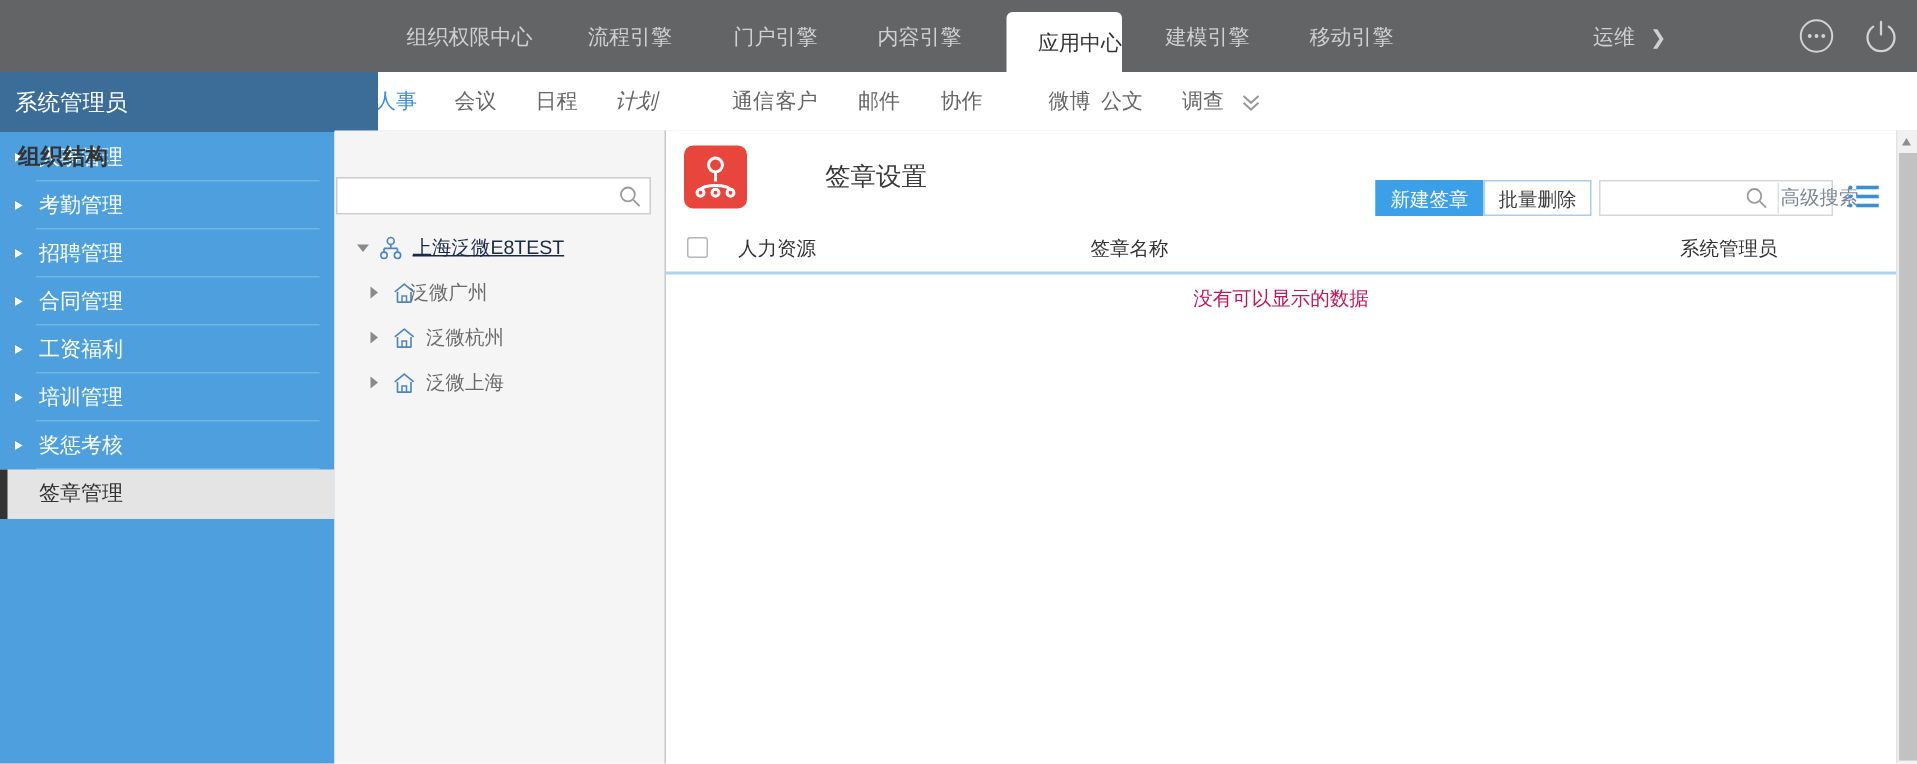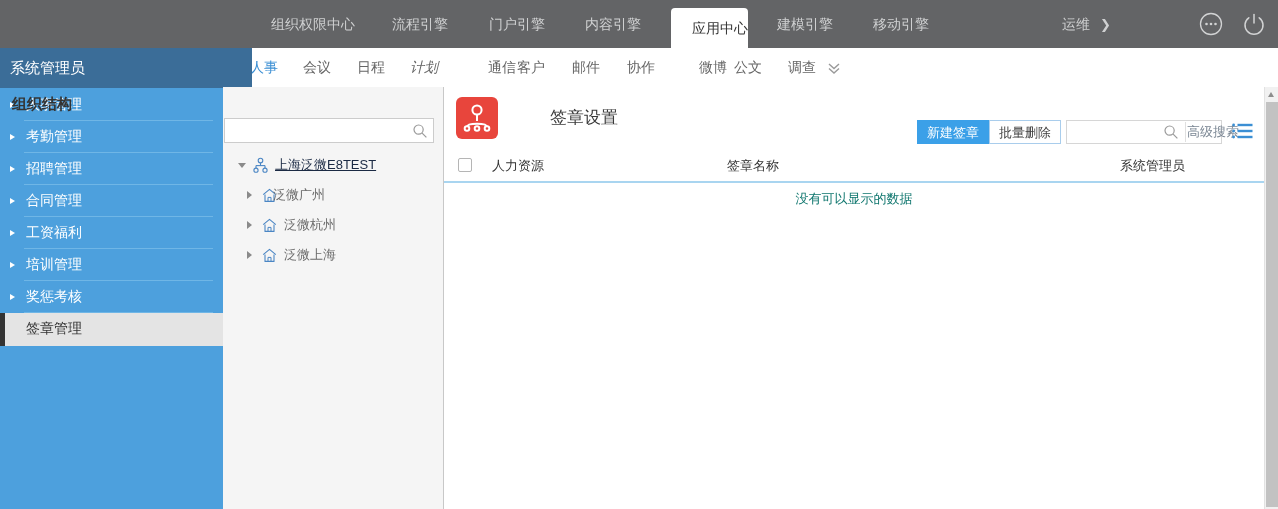--- a/index.html
+++ b/index.html
@@ -59,21 +59,21 @@
   #search-group{position:absolute;left:622px;top:33px;width:156px;height:24px;background:#ffffff;border:1px solid #d6d6d6;box-sizing:border-box;}
   #tb-search-input{position:absolute;left:6px;top:2px;width:70px;height:18px;border:0;outline:0;background:transparent;font-size:12px;color:#333;font-family:"Liberation Sans",sans-serif;}
   #tb-search-icon{position:absolute;left:96px;top:3px;width:16px;height:16px;cursor:pointer;}
   #tb-adv-divider{position:absolute;left:118px;top:1px;width:1px;height:20px;background:#e0e0e0;}
   #btn-adv{position:absolute;left:120px;top:0px;width:33px;height:22px;line-height:22px;font-size:13px;color:#7b8794;text-align:center;cursor:pointer;white-space:nowrap;}
   #list-view-icon{position:absolute;left:787px;top:33px;width:24px;height:22px;cursor:pointer;}
   
   #table-head{position:absolute;left:0;top:63px;width:820px;height:31px;background:#ffffff;border-bottom:2px solid #a9d5f0;}
   #th-check{position:absolute;left:14px;top:8px;width:14px;height:14px;border:1px solid #b5b5b5;background:#fff;border-radius:2px;cursor:pointer;box-sizing:border-box;}
   .th{position:absolute;top:7px;font-size:13px;color:#333333;white-space:nowrap;}
-  #empty-text{position:absolute;left:0;top:103px;width:820px;text-align:center;font-size:13px;color:#0f766e;}
+  #empty-text{position:absolute;left:0;top:103px;width:820px;text-align:center;font-size:13px;color:#be185d;}
   
   #scrollbar{position:absolute;left:1264px;top:87px;width:14px;height:422px;background:#f1f1f1;border-left:1px solid #e2e2e2;box-sizing:border-box;}
   #sb-up{position:absolute;left:0;top:0;width:13px;height:14px;background:#f1f1f1;cursor:pointer;}
   #sb-up .arr{position:absolute;left:3px;top:5px;width:0;height:0;border-bottom:5px solid #8d8d8d;border-left:3.5px solid transparent;border-right:3.5px solid transparent;}
   #sb-thumb{position:absolute;left:1px;top:15px;width:12px;height:405px;background:#c2c2c2;cursor:pointer;}
 </style>
 </head>
 <body>
 
 <div id="topbar">

